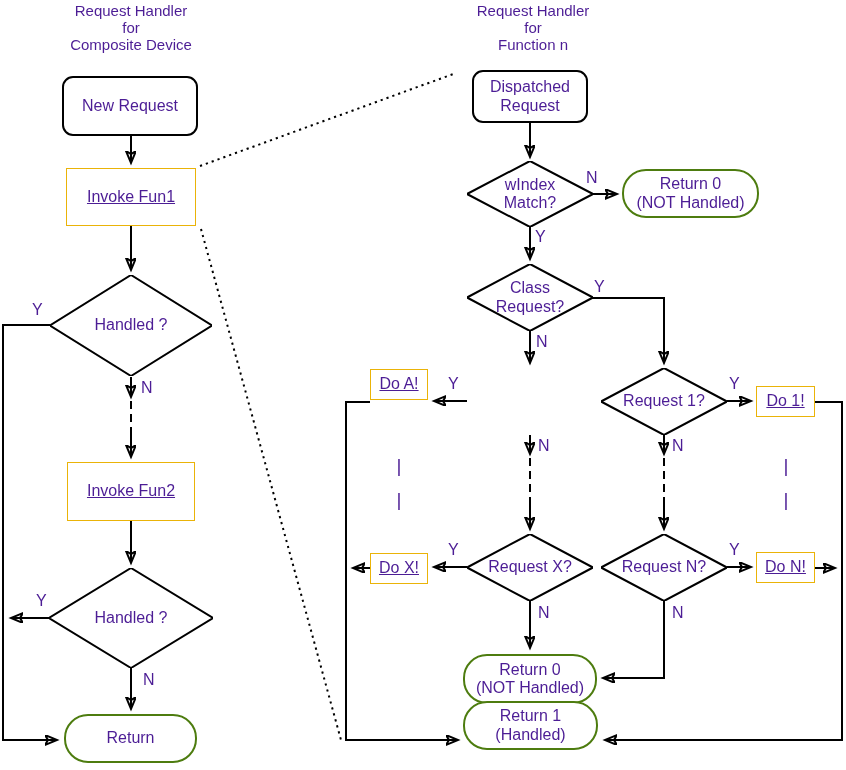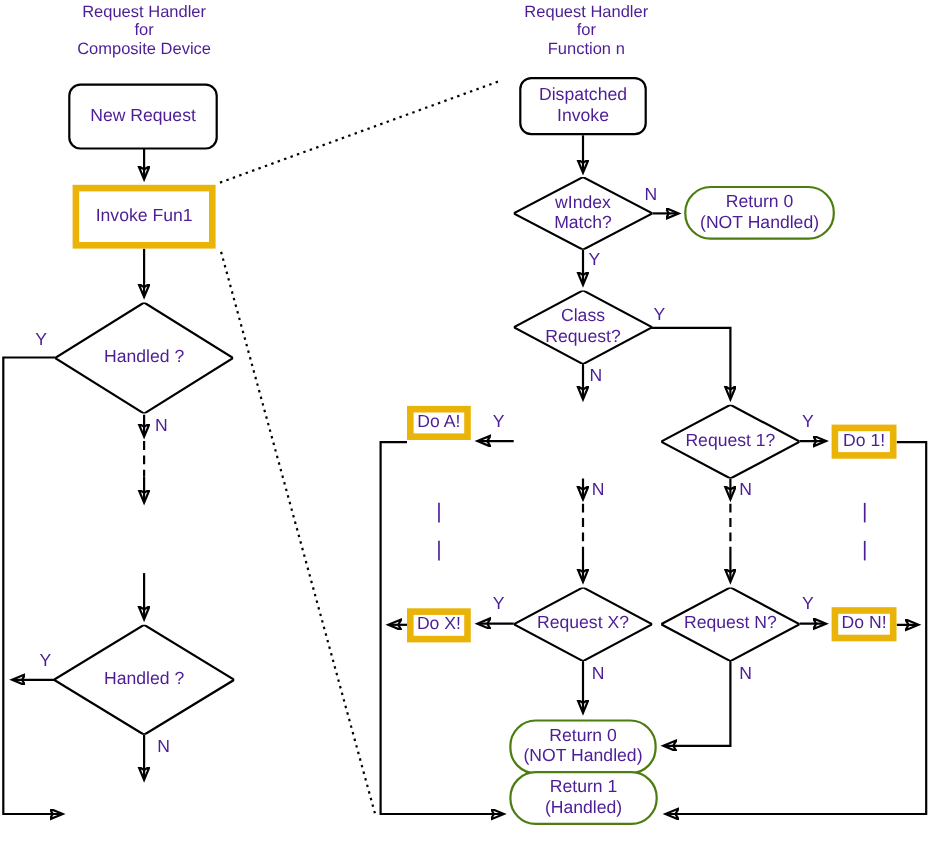--- a/index.html
+++ b/index.html
@@ -10,21 +10,21 @@
   }
   #edges { position:absolute; left:0; top:0; width:846px; height:770px; z-index:1; }
   #edges path { stroke:#000000; stroke-width:2; fill:none; }
   #edges path.dashed { stroke-dasharray:8 5; }
   #edges path.dotted { stroke-dasharray:2.2 4; }
   .node {
     position:absolute; display:flex; align-items:center; justify-content:center;
     text-align:center; box-sizing:border-box; background:#ffffff;
     font-size:16px; line-height:1.13; white-space:pre-line; z-index:2;
   }
-  .rect    { border:6px solid #eab308; }
+  .rect    { border:1px solid #eab308;text-decoration:underline; }
   .rounded { border:2px solid #000; border-radius:11px; }
   .rounded-lg { border:2px solid #4d7c0f; border-radius:24px; }
   .diamond { background:transparent; border:none;align-items:center; }
   .diamond > svg { position:absolute; left:0; top:0; width:100%; height:100%; }
   .diamond .lbl { position:relative; z-index:1; }
   .chart-title {
     position:absolute; text-align:center; font-size:15px; line-height:17px;
     white-space:pre-line; z-index:2;
   }
   .blabel { position:absolute; font-size:16px; z-index:3; background:transparent; }
@@ -93,41 +93,47 @@
     <span class="lbl">Invoke Fun1</span>
   </div>
 
   <div class="node diamond" style="left:50px; top:275px; width:162px; height:101px;">
     <svg viewBox="0 0 100 100" preserveAspectRatio="none">
       <polygon points="50,0 100,50 50,100 0,50" fill="#ffffff" stroke="#000000" stroke-width="2" vector-effect="non-scaling-stroke"></polygon>
     </svg>
     <span class="lbl">Handled ?</span>
   </div>
 
+  <div class="node rect" style="left:67px; top:462px; width:128px; height:59px;">
+    <span class="lbl">Invoke Fun2</span>
+  </div>
 
   <div class="node diamond" style="left:49px; top:568px; width:164px; height:100px;">
     <svg viewBox="0 0 100 100" preserveAspectRatio="none">
       <polygon points="50,0 100,50 50,100 0,50" fill="#ffffff" stroke="#000000" stroke-width="2" vector-effect="non-scaling-stroke"></polygon>
     </svg>
     <span class="lbl">Handled ?</span>
   </div>
 
+  <div class="node rounded-lg" style="left:64px; top:714px; width:133px; height:49px;">
+    <span class="lbl">Return</span>
+  </div>
 
   <span class="blabel" style="left:32px; top:301px;">Y</span>
   <span class="blabel" style="left:141px; top:379px;">N</span>
   <span class="blabel" style="left:36px; top:592px;">Y</span>
   <span class="blabel" style="left:143px; top:671px;">N</span>
 
   <div class="chart-title" style="left:423px; top:2px; width:220px;">Request Handler
 for
 Function n</div>
 
   <div class="node rounded" style="left:472px; top:70px; width:116px; height:53px;">
     <span class="lbl">Dispatched
-Invoke</span>
+Request</span>
   </div>
 
   <div class="node diamond" style="left:467px; top:161px; width:126px; height:66px;">
     <svg viewBox="0 0 100 100" preserveAspectRatio="none">
       <polygon points="50,0 100,50 50,100 0,50" fill="#ffffff" stroke="#000000" stroke-width="2" vector-effect="non-scaling-stroke"></polygon>
     </svg>
     <span class="lbl">wIndex
 Match?</span>
   </div>
 

